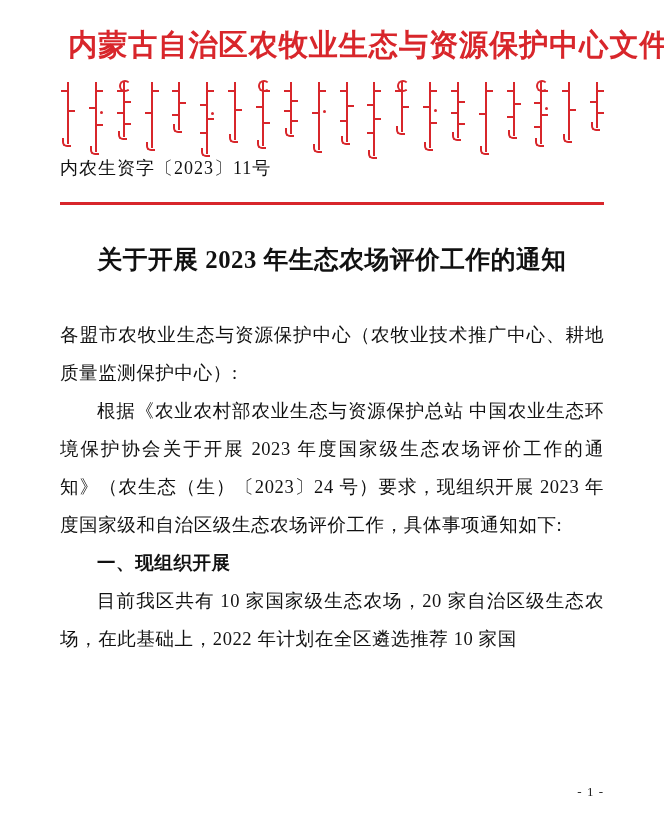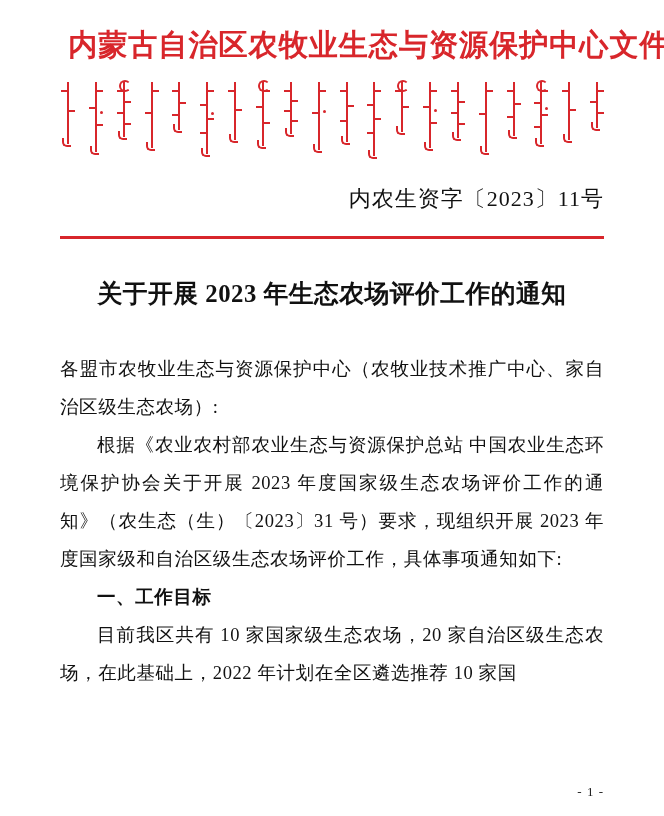--- a/index.html
+++ b/index.html
@@ -85,24 +85,23 @@
     position: absolute;
     width: 8px;
     height: 8px;
     border: 2px solid #d8262b;
     border-radius: 50%;
     border-right-color: transparent;
   }
 
   
   .doc-number {
-    text-align: right;
-    font-size: 22px;
+    text-align: left;
+    font-size: 18px;
     letter-spacing: 1px;
-    margin-top: 28px;
     font-family: "Liberation Serif", "DejaVu Serif", serif;
   }
 
   
   .red-rule {
     margin: 22px 0 0 0;
     height: 3px;
     background: #d8262b;
   }
 
@@ -311,20 +310,20 @@
       </div>
   </div>
 
   <div class="doc-number">内农生资字〔2023〕11号</div>
 
   <div class="red-rule"></div>
 
   <div class="doc-title">关于开展 2023 年生态农场评价工作的通知</div>
 
   <div class="body-text">
-    <p class="p">各盟市农牧业生态与资源保护中心（农牧业技术推广中心、家自治区级生态农场）:</p>
-    <p class="p indent">根据《农业农村部农业生态与资源保护总站 中国农业生态环境保护协会关于开展 2023 年度国家级生态农场评价工作的通知》（农生态（生）〔2023〕31 号）要求，现组织开展 2023 年度国家级和自治区级生态农场评价工作，具体事项通知如下:</p>
-    <p class="p section-head">一、工作目标</p>
+    <p class="p">各盟市农牧业生态与资源保护中心（农牧业技术推广中心、耕地质量监测保护中心）:</p>
+    <p class="p indent">根据《农业农村部农业生态与资源保护总站 中国农业生态环境保护协会关于开展 2023 年度国家级生态农场评价工作的通知》（农生态（生）〔2023〕24 号）要求，现组织开展 2023 年度国家级和自治区级生态农场评价工作，具体事项通知如下:</p>
+    <p class="p section-head">一、现组织开展</p>
     <p class="p indent">目前我区共有 10 家国家级生态农场，20 家自治区级生态农场，在此基础上，2022 年计划在全区遴选推荐 10 家国</p>
   </div>
 
   <div class="page-number">- 1 -</div>
 </div>
 
 </body></html>

